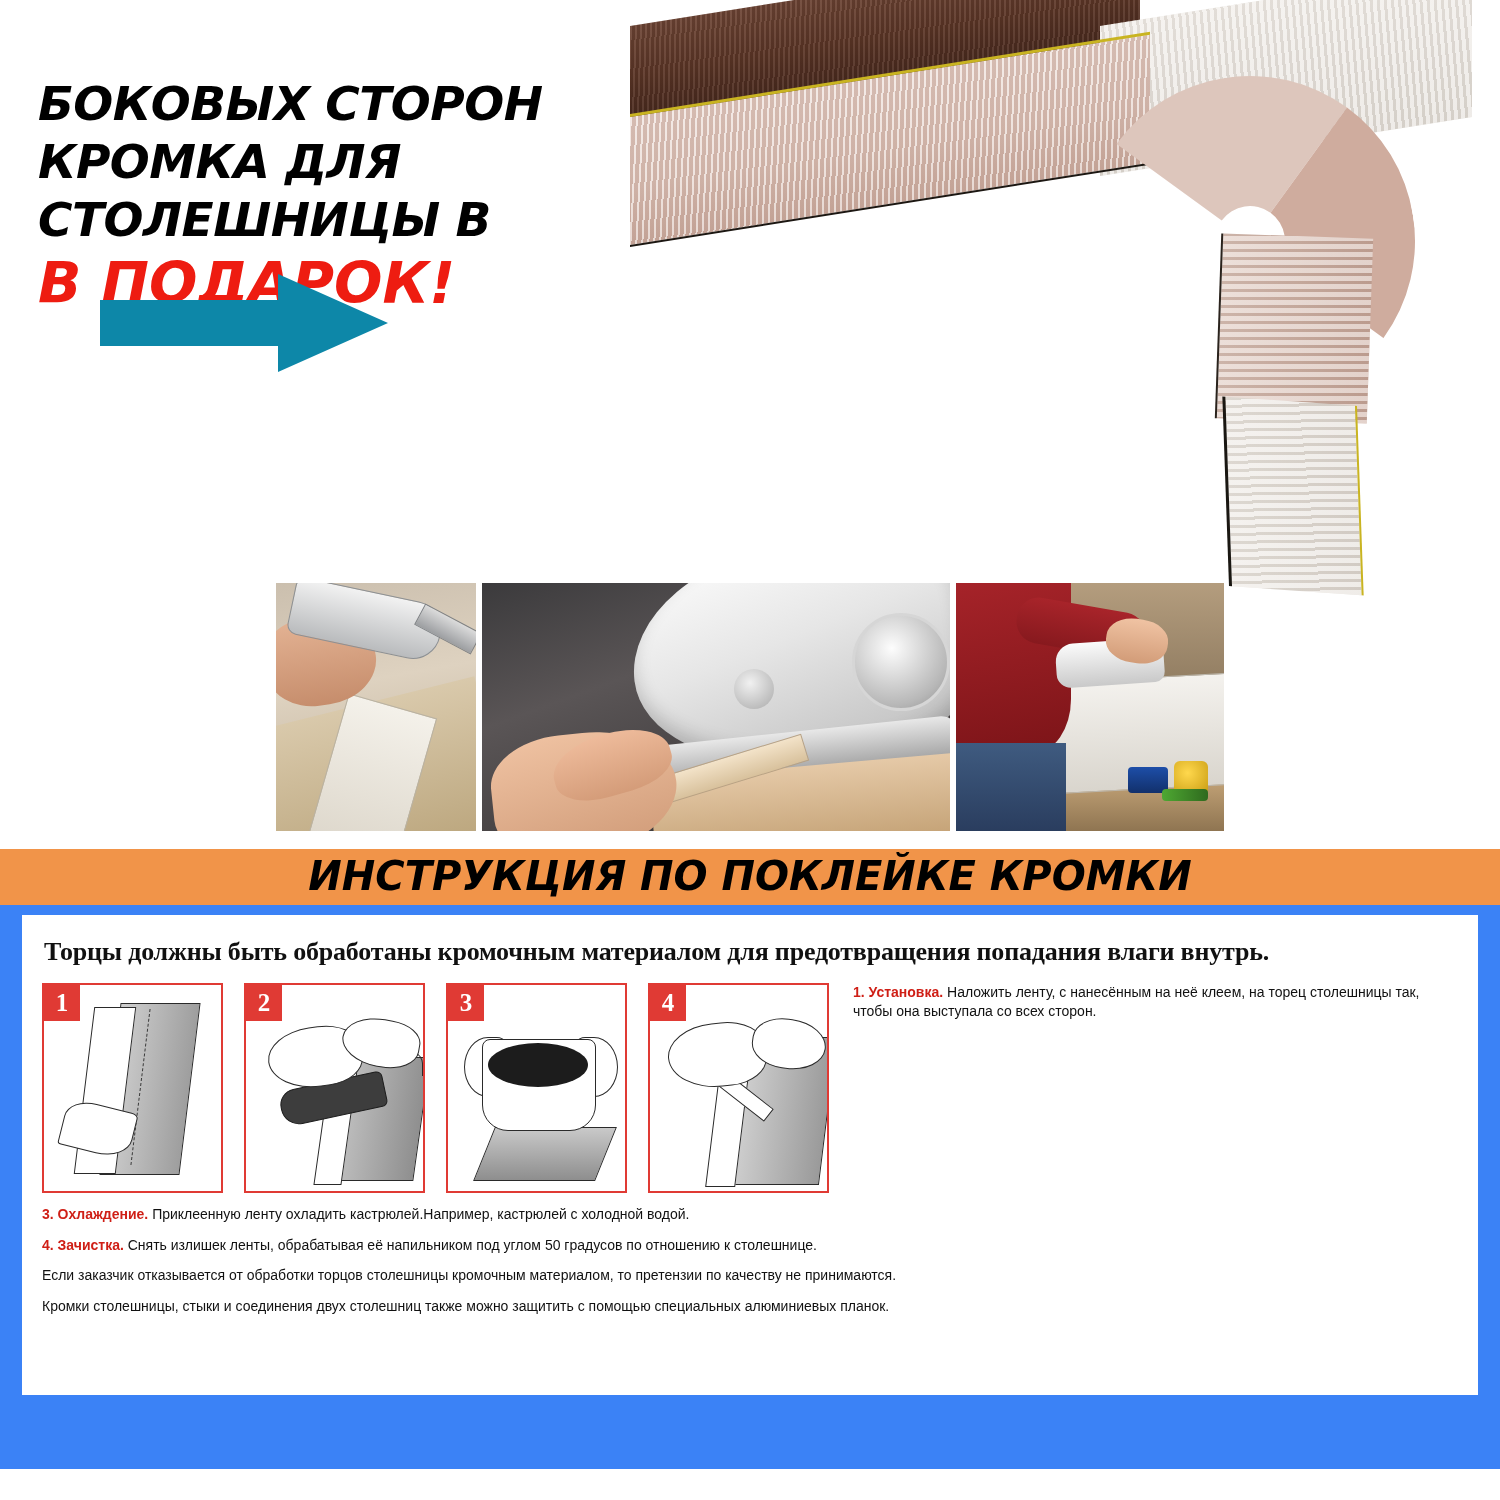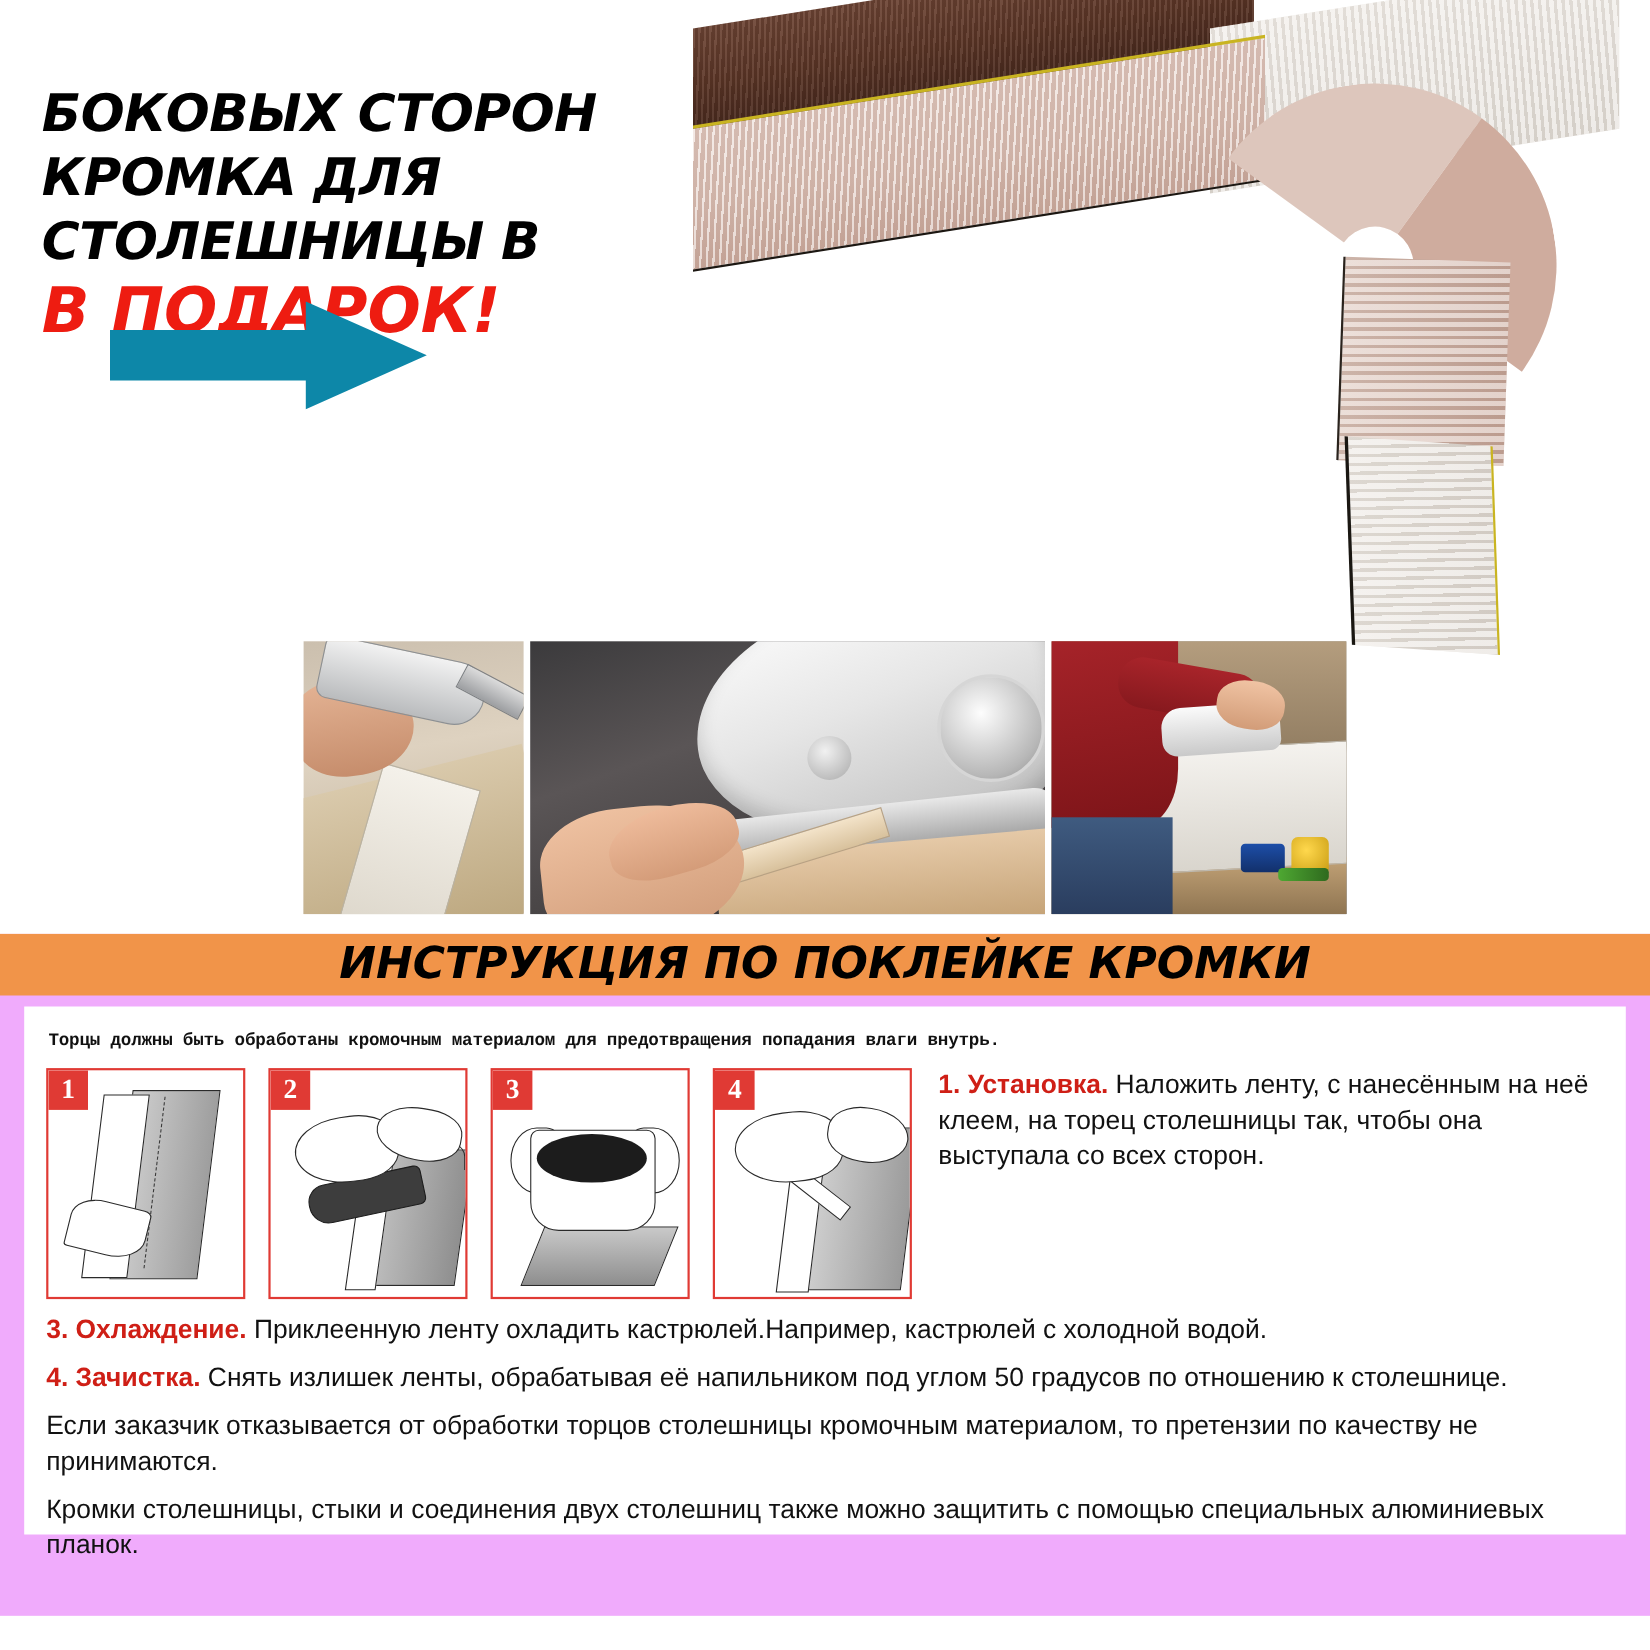--- a/index.html
+++ b/index.html
@@ -335,21 +335,21 @@
     border-radius:50%;
   }
 
   
   .instr-section {
     position: absolute;
     left: 0;
     top: 849px;
     width: 1500px;
     height: 620px;
-    background: #f0abfc;
+    background: #3b82f6;
   }
   .instr-band {
     position: absolute;
     left: 0; top: 0;
     width: 1500px;
     height: 56px;
     background: #f19449;
   }
   .instr-title {
     position: absolute;
@@ -370,23 +370,23 @@
     position: absolute;
     left: 22px;
     top: 66px;
     width: 1456px;
     height: 480px;
     background: #ffffff;
     padding: 18px 20px 0 20px;
     box-sizing: border-box;
   }
   .lead {
-    font-family: Liberation Mono, monospace;
+    font-family: Liberation Serif, serif;
     font-weight: bold;
-    font-size: 16px;
+    font-size: 26px;
     color: #111111;
     margin: 4px 0 16px 2px;
     letter-spacing: -0.2px;
   }
 
   .mid {
     display: flex;
     gap: 18px;
     align-items: flex-start;
   }
@@ -550,21 +550,21 @@
     border-radius: 45% 50% 50% 45%;
     transform: rotate(8deg);
   }
 
   .right-text {
     flex: 1 1 auto;
     padding-left: 6px;
   }
   .para {
     font-family: "Liberation Sans", sans-serif;
-    font-size: 24px;
+    font-size: 14px;
     line-height: 1.33;
     color: #111111;
     margin: 0 0 18px 0;
   }
   .para .hl {
     color: #cf1f16;
     font-weight: bold;
   }
   .below {
     margin-top: 12px;

